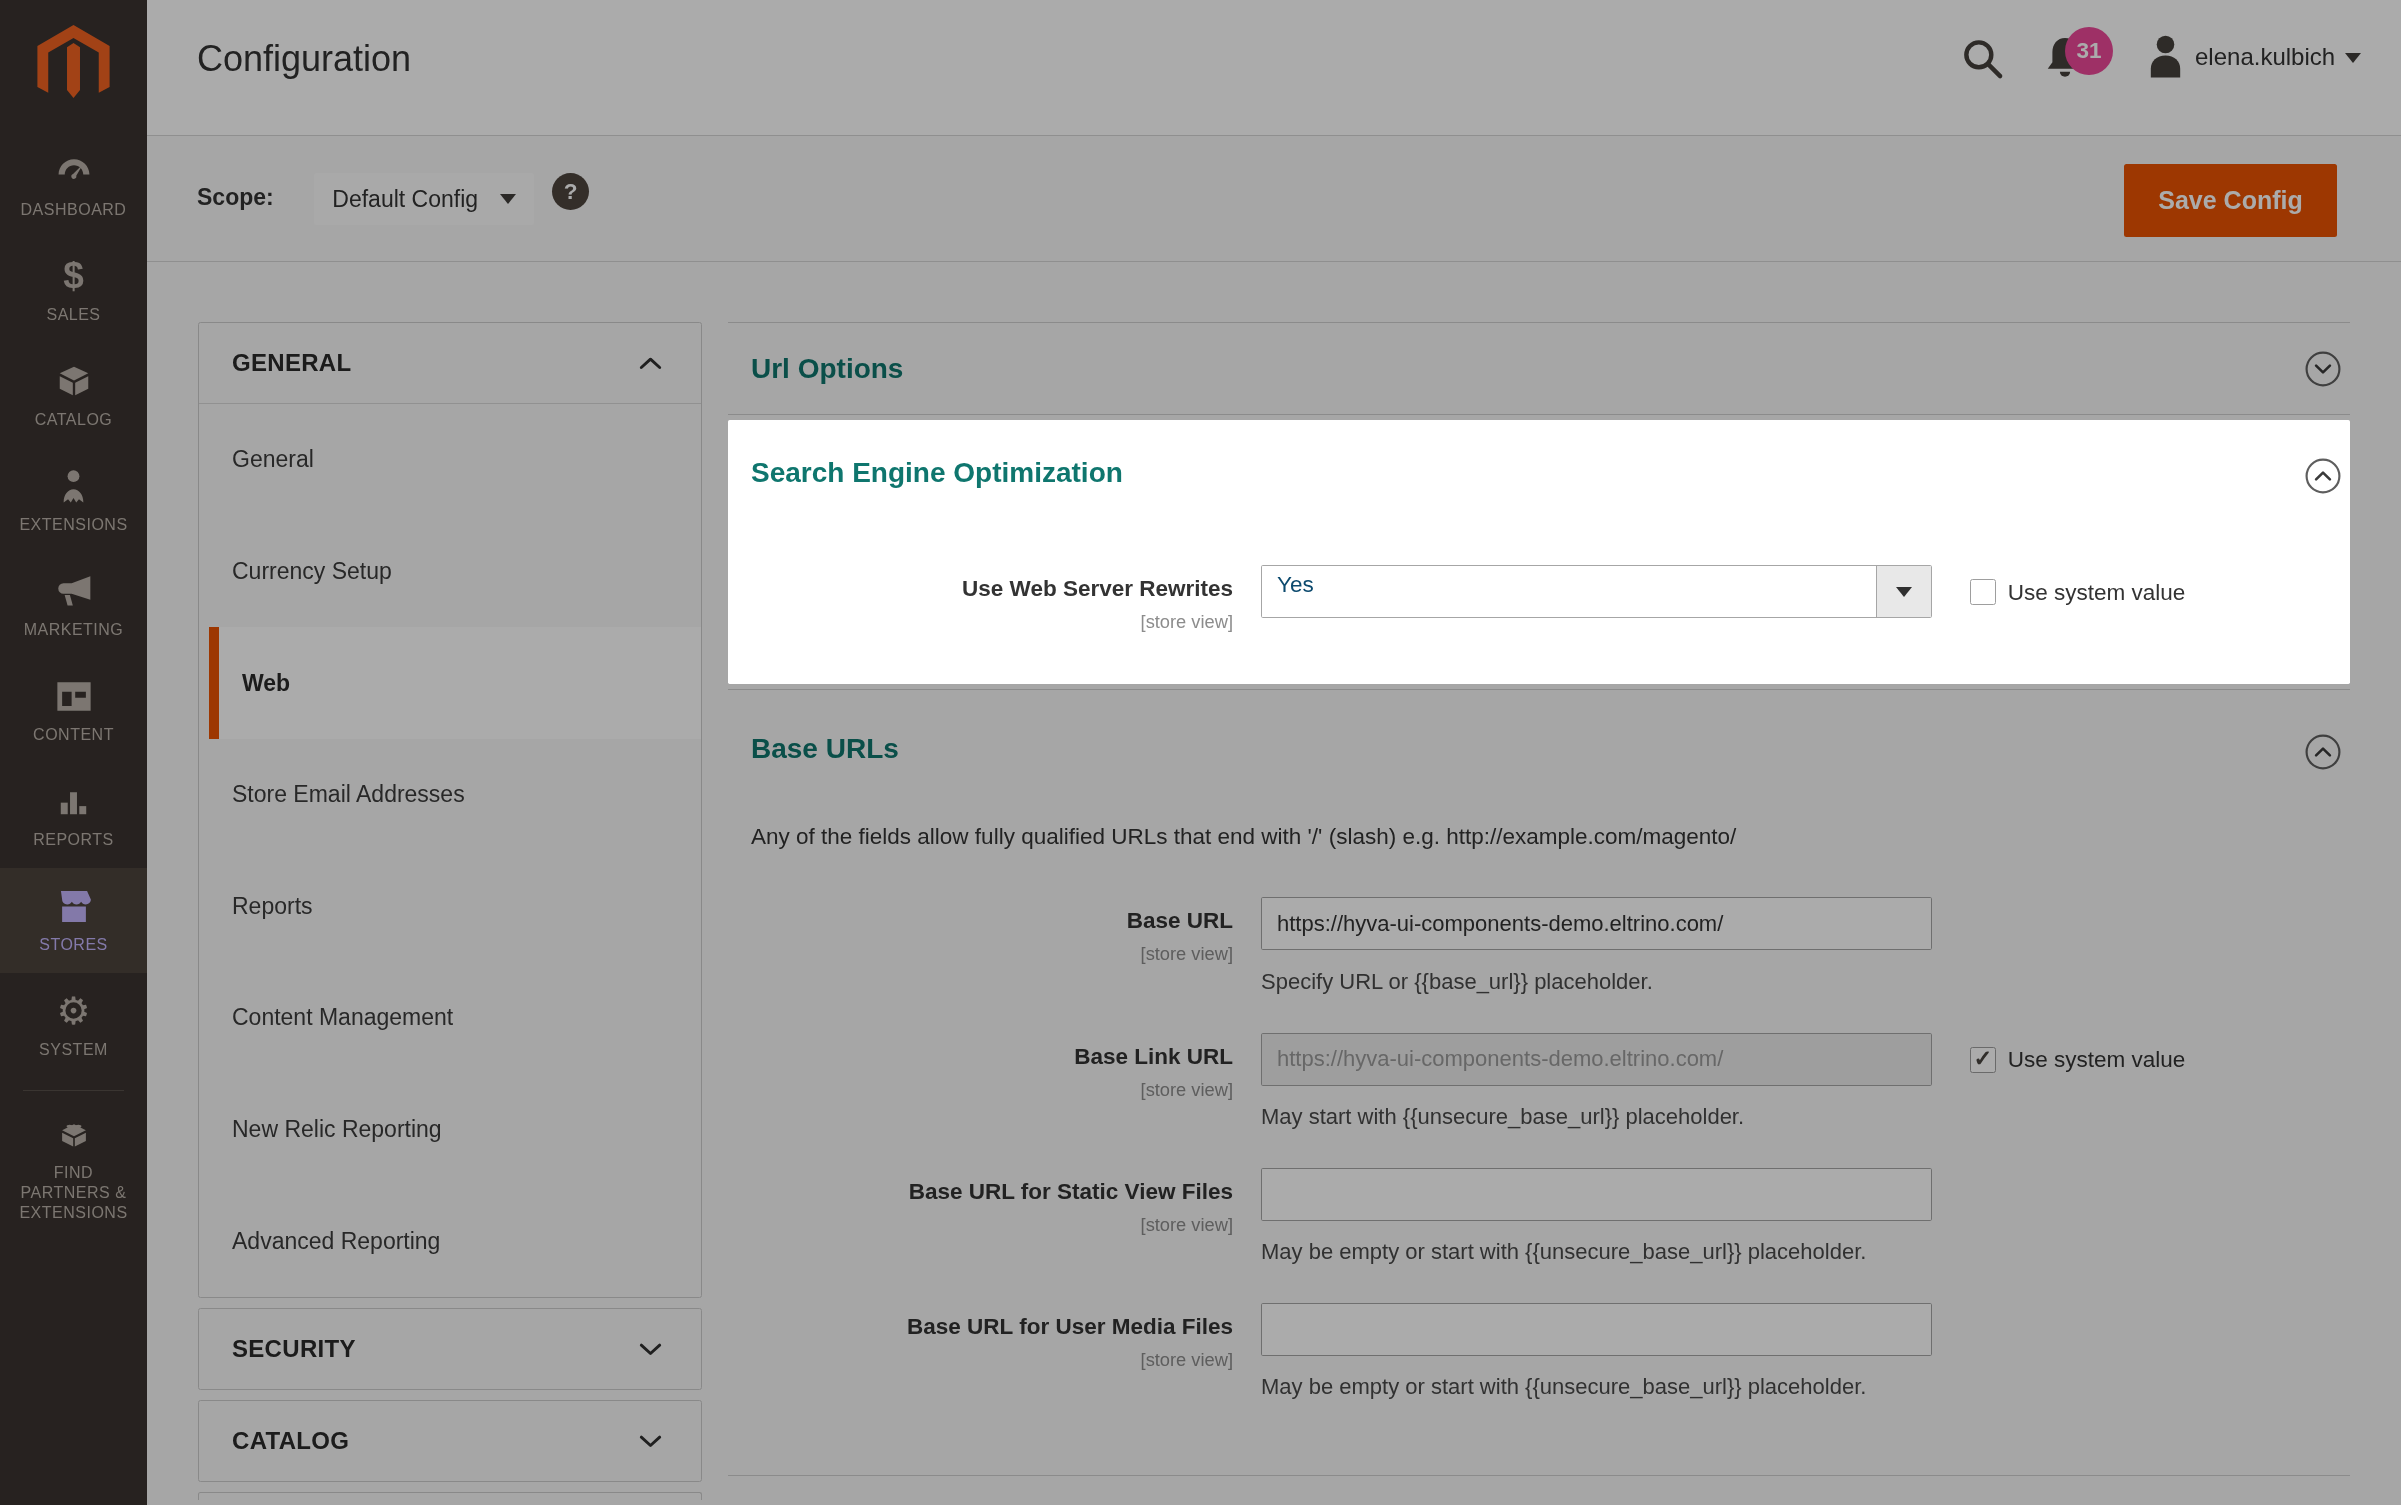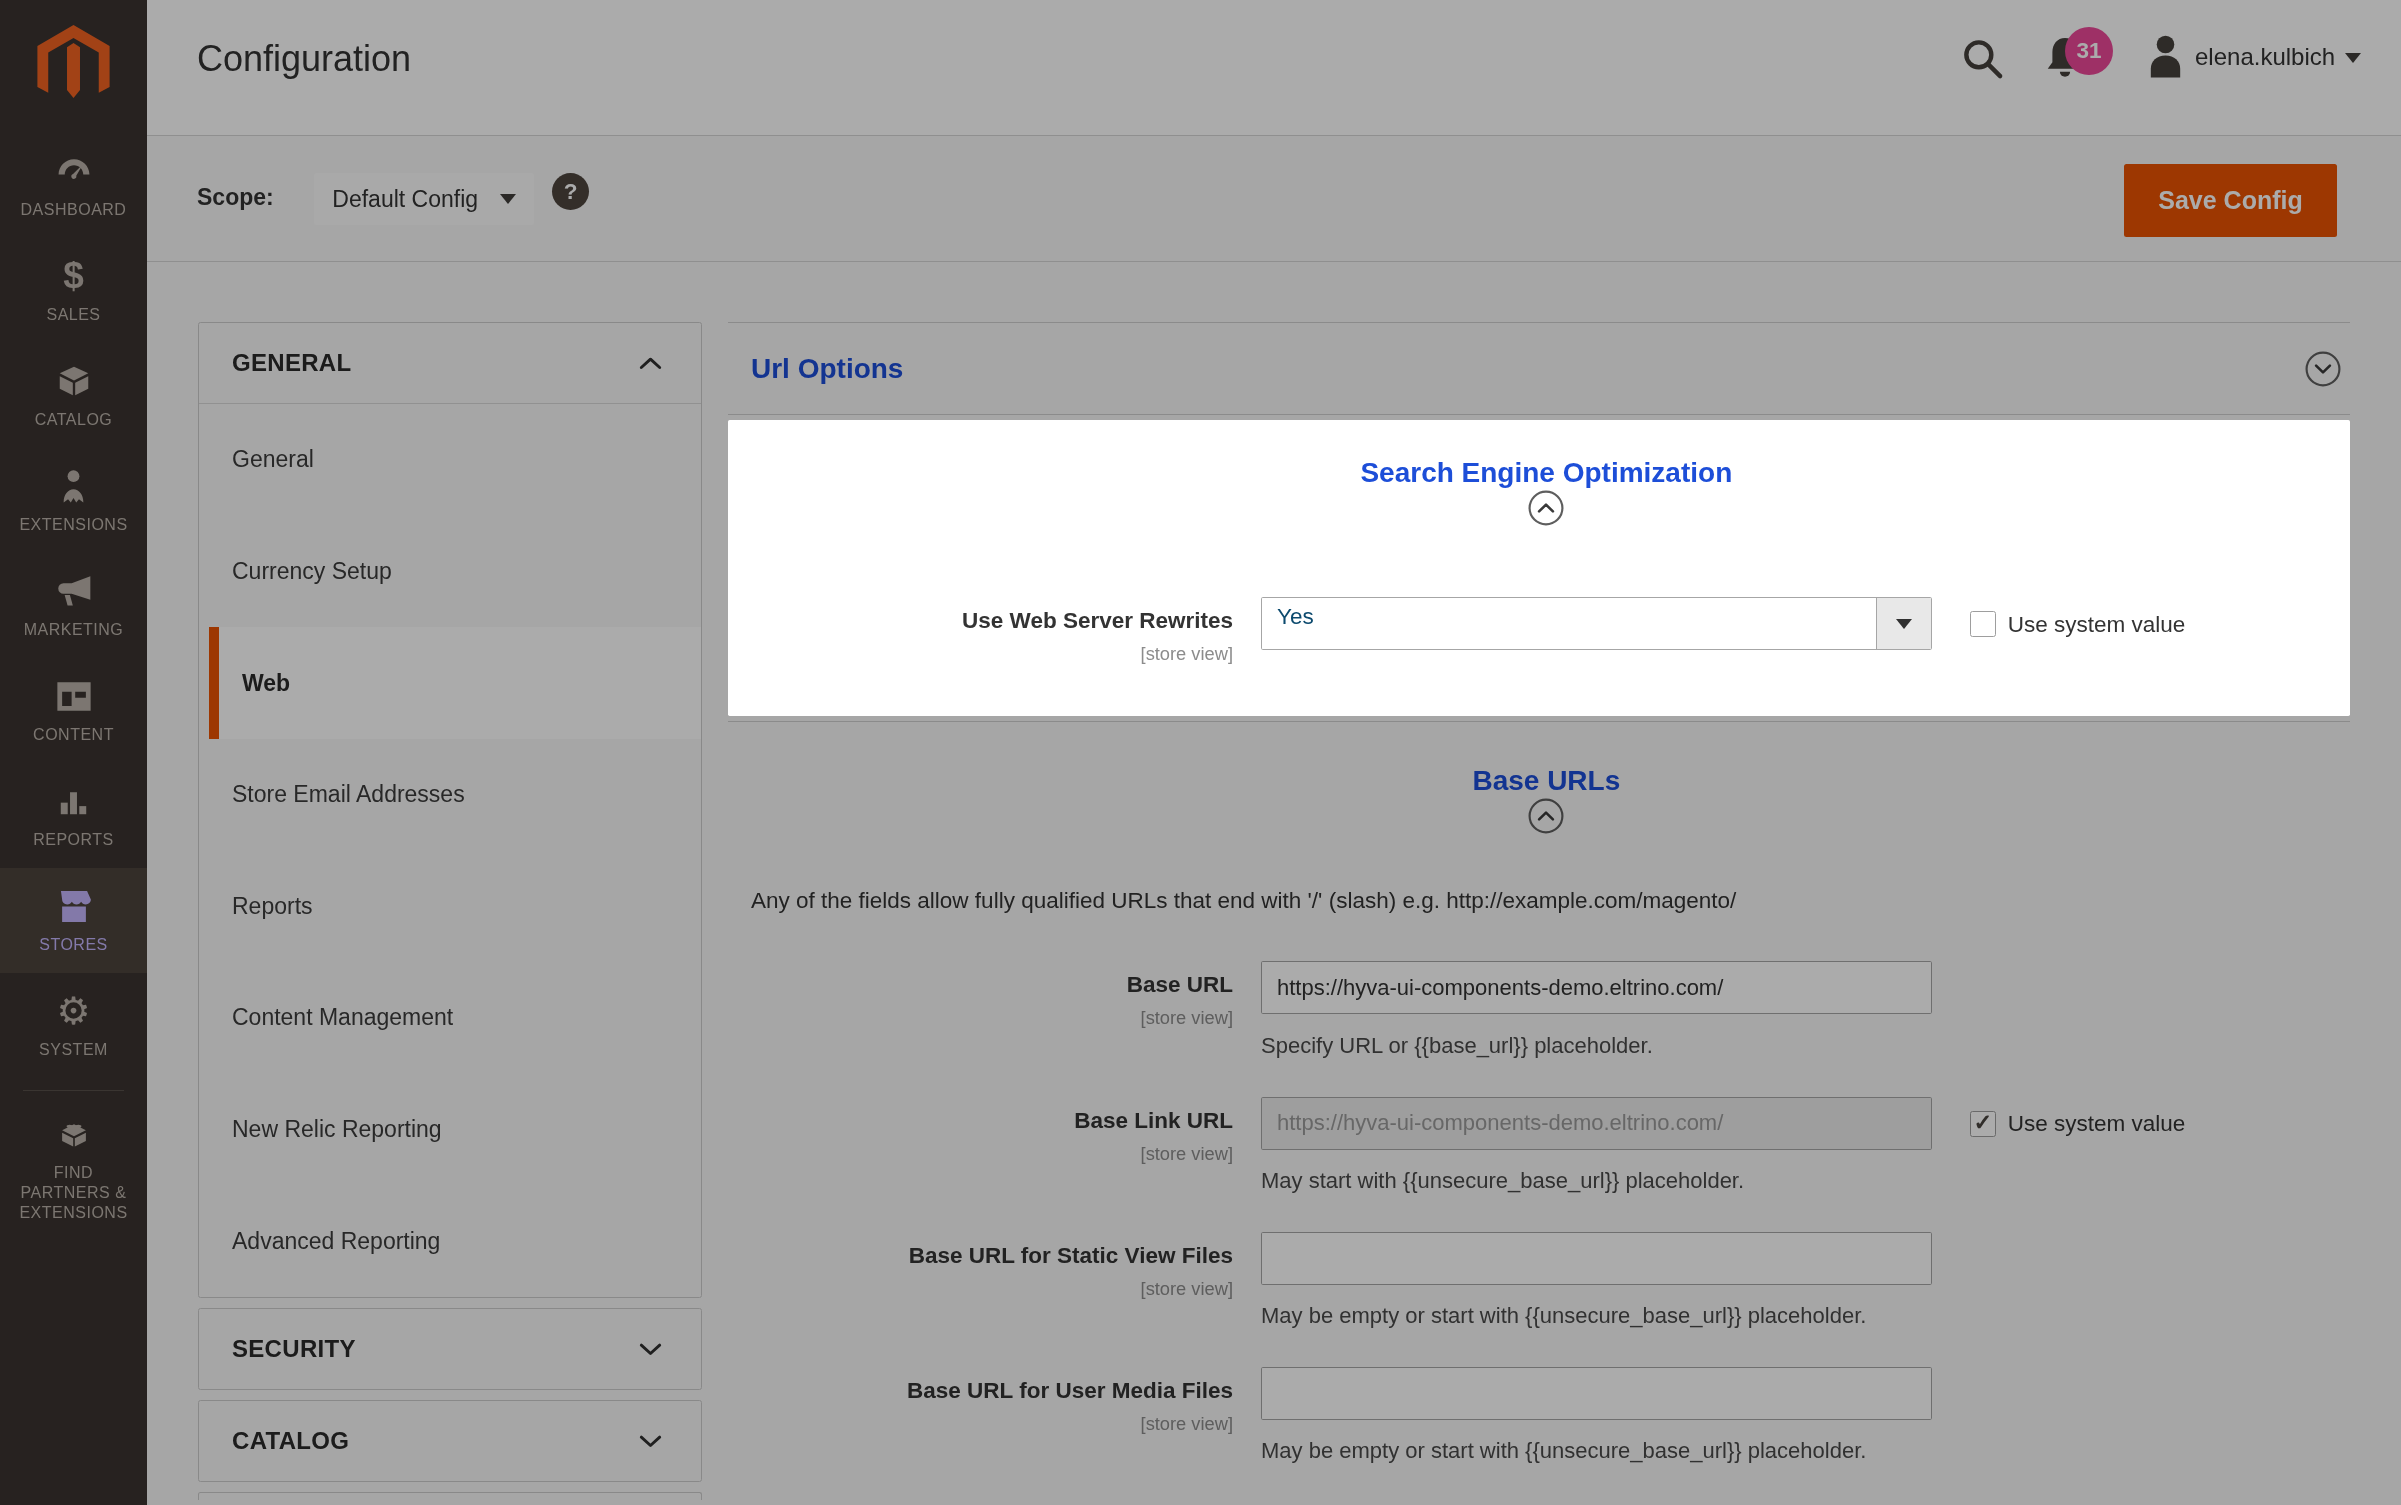--- a/index.html
+++ b/index.html
@@ -47,22 +47,22 @@
   .nav-box { border:1.7px solid #cccccc; border-radius:2.5px; background:#f8f8f8; margin-bottom:10px; overflow:hidden; }
   .nav-head { height:80px; display:flex; align-items:center; justify-content:space-between; padding:0 37px 0 33px; cursor:pointer; }
   .nav-head .nh-label { font-size:24px; font-weight:bold; color:#2b2b2b; letter-spacing:0.3px; }
   #nav-general-items { border-top:1.7px solid #d9d9d9; height:894px; display:flex; flex-direction:column; }
   .nav-item { flex:1; display:flex; align-items:center; padding-left:33px; font-size:23px; color:#3c3c3c; cursor:pointer; }
   .nav-item.active { background:#ffffff; border-left:10px solid #eb5202; margin-left:10px; padding-left:23px; font-weight:600; color:#2b2b2b; }
   .nav-sliver { height:8.3px; border:1.7px solid #cccccc; border-bottom:none; border-radius:2.5px 2.5px 0 0; background:#f8f8f8; }
 
   
   #main-col { position:absolute; left:728px; top:322px; width:1622px; }
-  .sec-head { display:flex; align-items:center; justify-content:space-between;flex-direction:column; }
-  .sec-title { font-size:28px; font-weight:600; color:#1d4ed8; }
+  .sec-head { display:flex; align-items:flex-start; justify-content:space-between; }
+  .sec-title { font-size:28px; font-weight:600; color:#0f766e; }
   .cchev { flex:none; cursor:pointer; }
 
   #sec-url-options { border-top:1.7px solid #cfcfcf; border-bottom:1.7px solid #cfcfcf; height:93px;
                      display:flex; align-items:center; justify-content:space-between; padding:0 8.3px 0 23px; }
 
   #sec-seo { position:relative; z-index:60; background:#ffffff; border-radius:1.7px; margin:5px 0;
              padding:37px 8.3px 13.3px 23px; }
   #seo-field-row { margin-top:70px; }
 
   #sec-base-urls { border-top:1.7px solid #cfcfcf; border-bottom:1.7px solid #cfcfcf; padding:43px 8.3px 37px 23px; }

